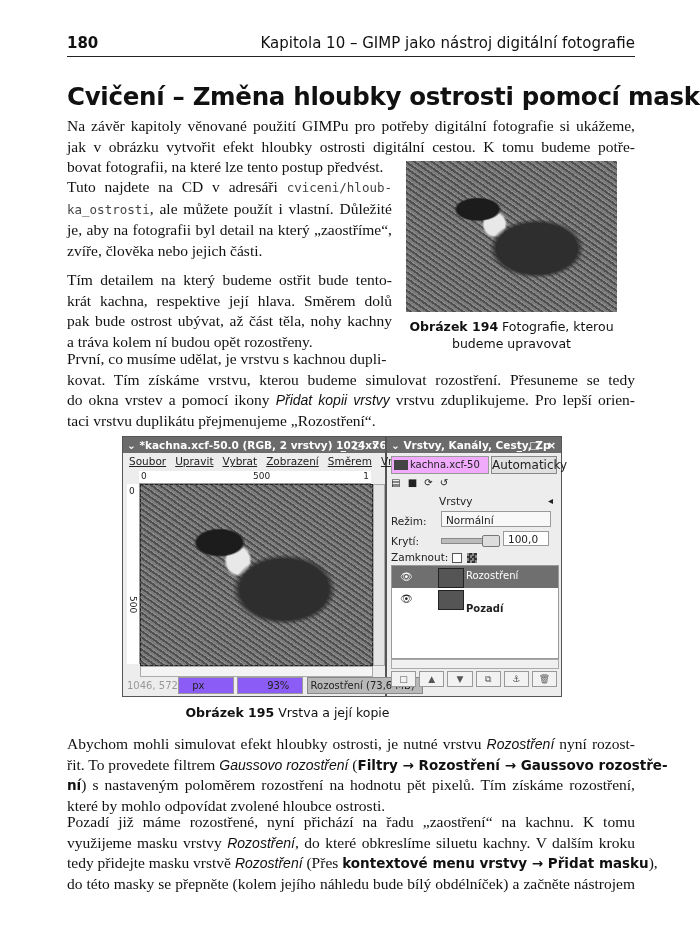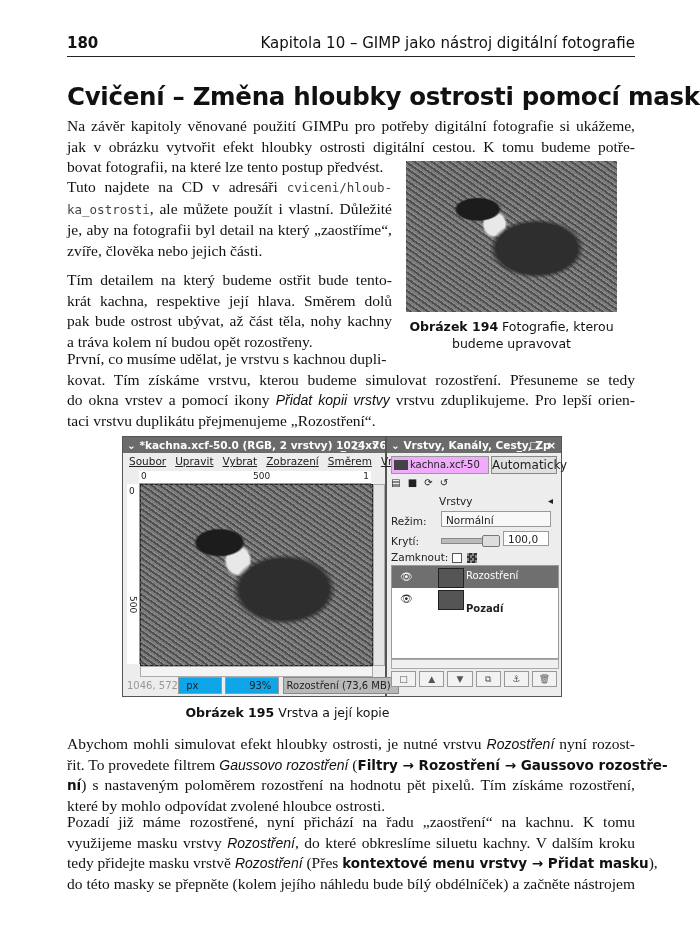--- a/index.html
+++ b/index.html
@@ -32,21 +32,21 @@
   .win-btns { position:absolute; right:3px; top:0; letter-spacing:2px; }
   .menubar { height:17px; line-height:17px; padding-left:6px; white-space:nowrap; font-size:10.5px; }
   .menubar span { margin-right:9px; text-decoration:underline; text-decoration-thickness:1px; }
   .ruler-h { position:absolute; left:16px; top:34px; width:232px; height:12px; background:#fff; border-bottom:1px solid #999; font-size:9px; line-height:11px; }
   .ruler-v { position:absolute; left:4px; top:47px; width:12px; height:180px; background:#fff; border-right:1px solid #999; font-size:9px; }
   .canvas { position:absolute; left:17px; top:47px; width:231px; height:180px; background:#5a5a5a; border:1px dashed #222; overflow:hidden; }
   .vscroll { position:absolute; left:250px; top:47px; width:10px; height:180px; background:#e4e4e4; border:1px solid #aaa; }
   .hscroll { position:absolute; left:17px; top:229px; width:231px; height:9px; background:#f4f4f4; border:1px solid #aaa; }
   .status { position:absolute; left:4px; top:240px; height:17px; width:258px; font-size:10px; line-height:17px; white-space:nowrap; }
   .coords { color:#999; display:inline-block; width:48px; }
-  .unit-sel, .zoom-sel { display:inline-block; border:1px solid #999; background:#0ea5e9; height:15px; line-height:15px; padding:0 7px; vertical-align:top; }
+  .unit-sel, .zoom-sel { display:inline-block; border:1px solid #999; background:#8b5cf6; height:15px; line-height:15px; padding:0 13px; vertical-align:top; }
   .unit-sel { width:28px; }
   .zoom-sel { width:38px; text-align:right; }
   .layer-status { display:inline-block; background:#b8b8b8; border:1px solid #888; height:15px; line-height:15px; padding:0 3px; vertical-align:top; width:108px; }
 
   .dock { position:absolute; left:264px; top:0; width:174px; height:259px; }
   .dock-row1 { position:absolute; left:4px; top:19px; width:166px; height:18px; }
   .img-combo { position:absolute; left:0; top:0; width:96px; height:16px; border:1px solid #999; background:#f0abfc; line-height:16px; font-size:10px; }
   .img-thumb { display:inline-block; width:14px; height:10px; background:#444; vertical-align:middle; margin:0 2px; }
   .auto-btn { position:absolute; left:100px; top:0; width:64px; height:16px; border:1px solid #888; background:#e0e0e0; line-height:16px; text-align:center; font-size:12px; }
   .dock-tabs { position:absolute; left:4px; top:40px; height:14px; font-size:10px; letter-spacing:2px; }

